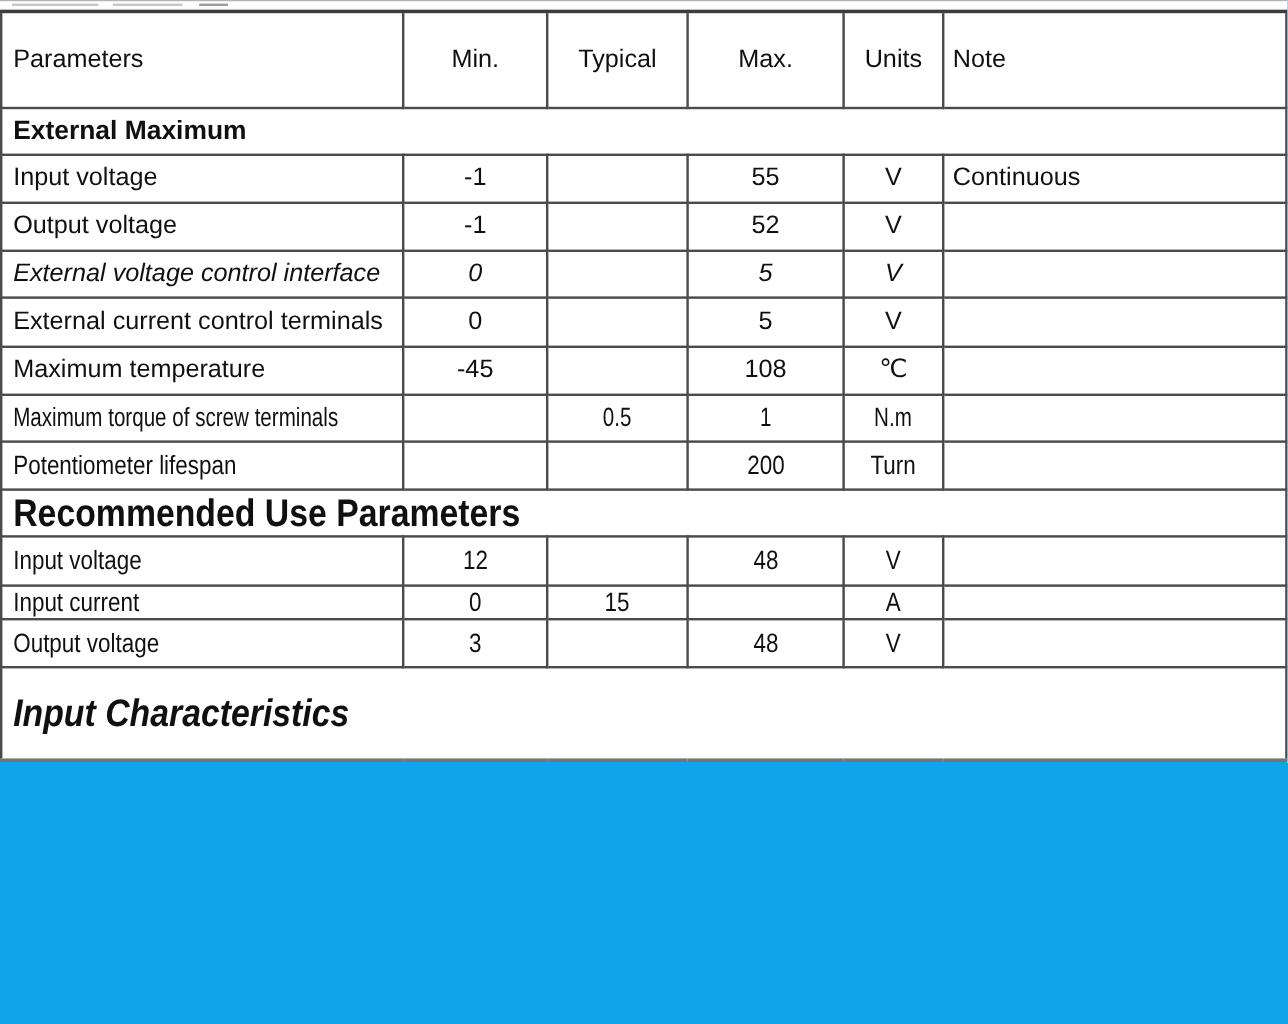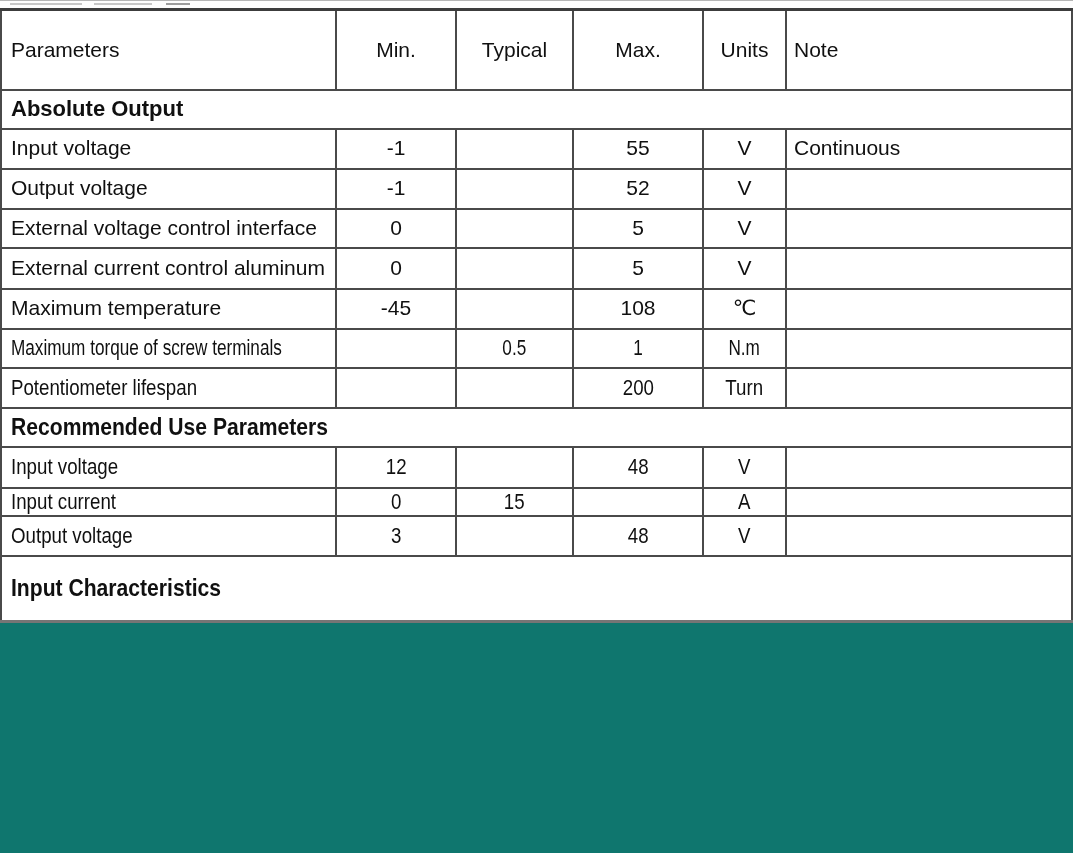--- a/index.html
+++ b/index.html
@@ -1,17 +1,17 @@
 <!DOCTYPE html>
 <html><head>
 <meta charset="utf-8">
 <style>
   html,body{margin:0;padding:0;background:#ffffff;}
   .page{
-    width:1073px;height:853px;background:#0f766e;position:relative;
+    width:1073px;height:853px;background:#0ea5e9;position:relative;
     font-family:"Liberation Sans","DejaVu Sans",sans-serif;color:#101010;
     overflow:hidden;box-sizing:border-box;
   }
   
   .top-strip{height:7px;border-top:1px solid #b5b5b5;position:relative;background:#fdfdfd;}
   .ghost{position:absolute;top:2px;height:2px;background:#c7c7c7;}
   .g1{left:10px;width:72px;}
   .g2{left:94px;width:58px;}
   .g3{left:166px;width:24px;background:#9d9d9d;}
 
@@ -27,21 +27,21 @@
     padding:0;font-size:21px;vertical-align:middle;
     background:#ffffff;
   }
   td.l{text-align:left;padding-left:9px;padding-right:4px;}
   td.c{text-align:center;}
   td.note{padding-left:7px;}
   .cx{display:inline-block;white-space:nowrap;line-height:1.15;}
   tr.head td{font-size:21px;}
   
   tr.sec td{font-weight:bold;font-size:22px;}
-  tr.sec-cnd td{font-size:24px;}
+  tr.sec-cnd td{font-size:32px;}
   tr.sec-cnd td .cx{transform:scaleX(.88);transform-origin:0 50%;}
   
   tr.cnd{font-size:22px;}
   tr.cnd td{font-size:22px;}
   tr.cnd td .cx{transform:scaleX(.85);}
   tr.cnd td.l .cx{transform-origin:0 50%;}
   tr.strong td .cx{transform:scaleX(.78);}
   
   tr.wrap2 td.l .cx{white-space:normal;width:108%;transform:scaleX(.92);transform-origin:0 50%;}
   tr.wrap2 td.note .cx{white-space:nowrap;width:auto;transform:scaleX(.97);font-size:21px;}
@@ -71,48 +71,48 @@
           <td class="l"><span class="cx">Parameters</span></td>
           <td class="c"><span class="cx">Min.</span></td>
           <td class="c"><span class="cx">Typical</span></td>
           <td class="c"><span class="cx">Max.</span></td>
           <td class="c"><span class="cx">Units</span></td>
           <td class="l note"><span class="cx">Note</span></td>
         </tr>
     </thead>
     <tbody id="body-rows">
         <tr class="sec" style="height: 39px;">
-          <td colspan="6" class="l"><span class="cx">Absolute Output</span></td>
+          <td colspan="6" class="l"><span class="cx">External Maximum</span></td>
         </tr>
         <tr class="" style="height: 40px;">
           <td class="l"><span class="cx">Input voltage</span></td>
           <td class="c"><span class="cx">-1</span></td>
           <td class="c"></td>
           <td class="c"><span class="cx">55</span></td>
           <td class="c"><span class="cx">V</span></td>
           <td class="l note"><span class="cx">Continuous</span></td>
         </tr>
         <tr class="" style="height: 40px;">
           <td class="l"><span class="cx">Output voltage</span></td>
           <td class="c"><span class="cx">-1</span></td>
           <td class="c"></td>
           <td class="c"><span class="cx">52</span></td>
           <td class="c"><span class="cx">V</span></td>
           <td class="l note"></td>
         </tr>
-        <tr class="" style="height: 39px;">
+        <tr class="" style="height: 39px; font-style: italic;">
           <td class="l"><span class="cx">External voltage control interface</span></td>
           <td class="c"><span class="cx">0</span></td>
           <td class="c"></td>
           <td class="c"><span class="cx">5</span></td>
           <td class="c"><span class="cx">V</span></td>
           <td class="l note"></td>
         </tr>
         <tr class="" style="height: 41px;">
-          <td class="l"><span class="cx">External current control aluminum</span></td>
+          <td class="l"><span class="cx">External current control terminals</span></td>
           <td class="c"><span class="cx">0</span></td>
           <td class="c"></td>
           <td class="c"><span class="cx">5</span></td>
           <td class="c"><span class="cx">V</span></td>
           <td class="l note"></td>
         </tr>
         <tr class="" style="height: 40px;">
           <td class="l"><span class="cx">Maximum temperature</span></td>
           <td class="c"><span class="cx">-45</span></td>
           <td class="c"></td>
@@ -156,18 +156,18 @@
           <td class="l note"></td>
         </tr>
         <tr class="cnd" style="height: 40px;">
           <td class="l"><span class="cx">Output voltage</span></td>
           <td class="c"><span class="cx">3</span></td>
           <td class="c"></td>
           <td class="c"><span class="cx">48</span></td>
           <td class="c"><span class="cx">V</span></td>
           <td class="l note"></td>
         </tr>
-        <tr class="sec sec-cnd" style="height: 66px;">
+        <tr class="sec sec-cnd" style="height: 78px; font-style: italic;">
           <td colspan="6" class="l"><span class="cx">Input Characteristics</span></td>
         </tr>
       </tbody>
   </table>
 </div>
 
 </body></html>

